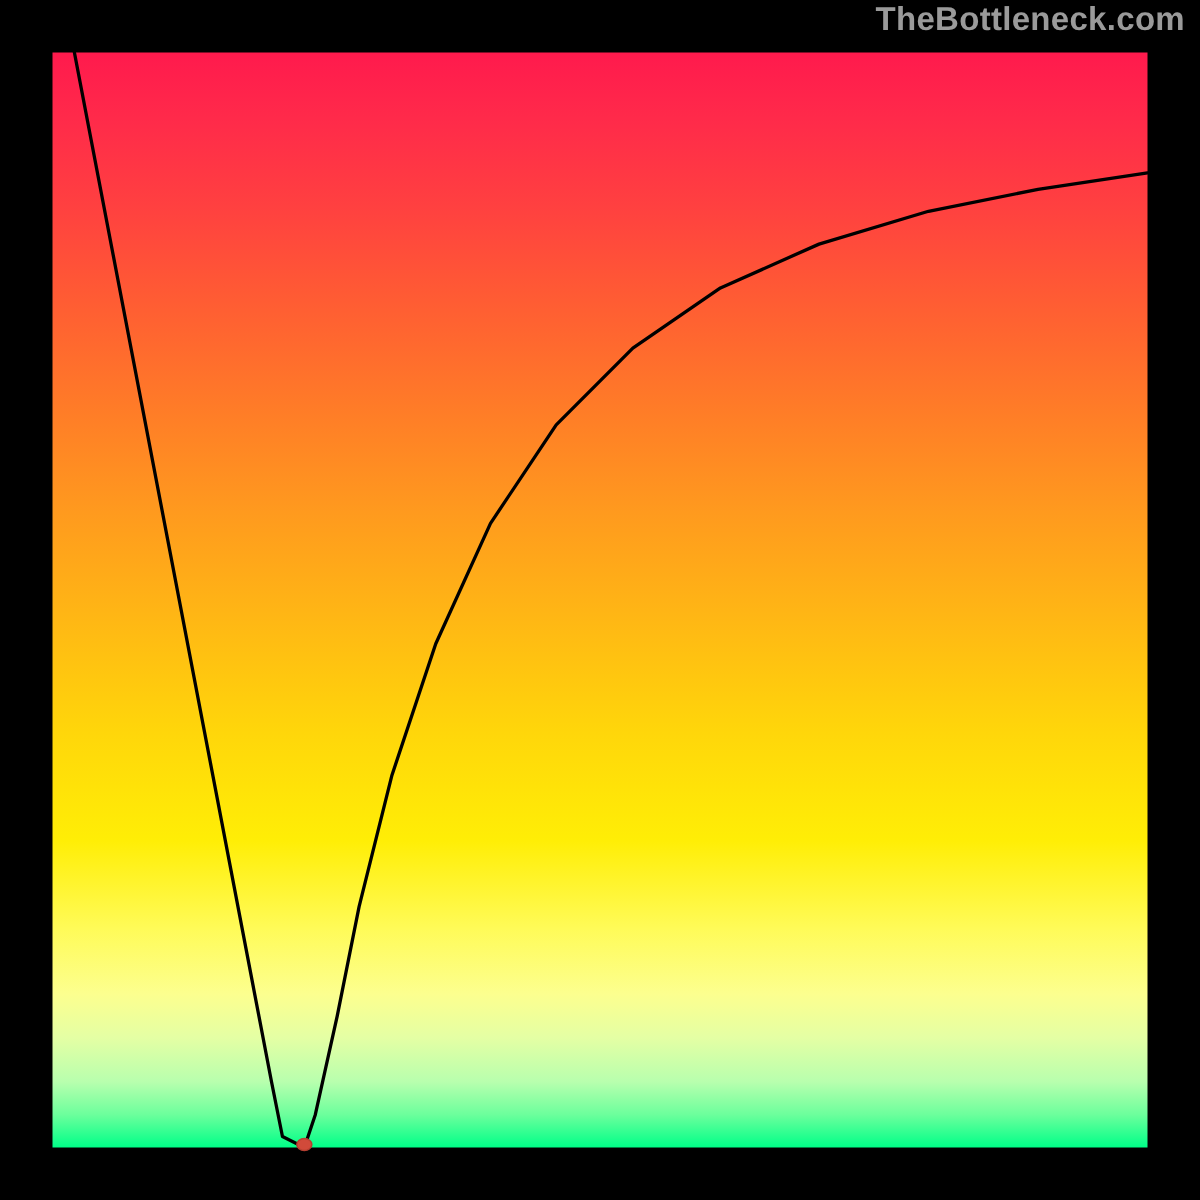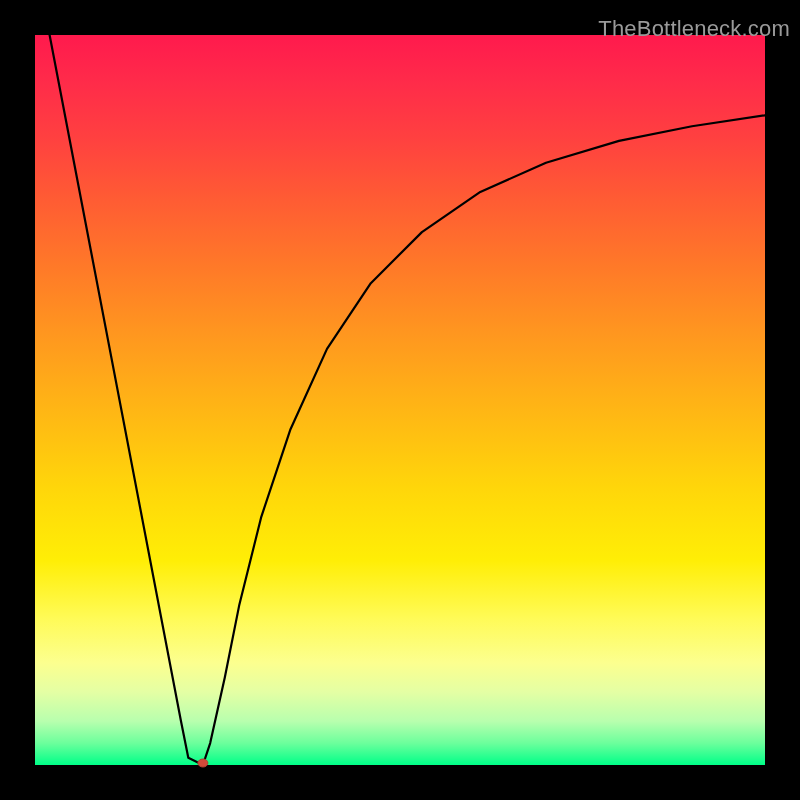--- a/index.html
+++ b/index.html
@@ -59,24 +59,24 @@
     stroke-linecap: round;
     stroke-linejoin: round;
   }
   .marker {
     fill: #d14a3a;
     stroke: #b53f31;
     stroke-width: 1;
   }
   .watermark {
     position: absolute;
-    top: 16px;
+    top: 0;
     right: 10px;
     font-size: 22px;
-    font-weight: 400;
+    font-weight: 700;
     color: #9a9a9a;
     letter-spacing: 0.2px;
     user-select: none;
     text-align: right;
   }
 </style>
 </head>
 <body>
 
 <div class="frame">

